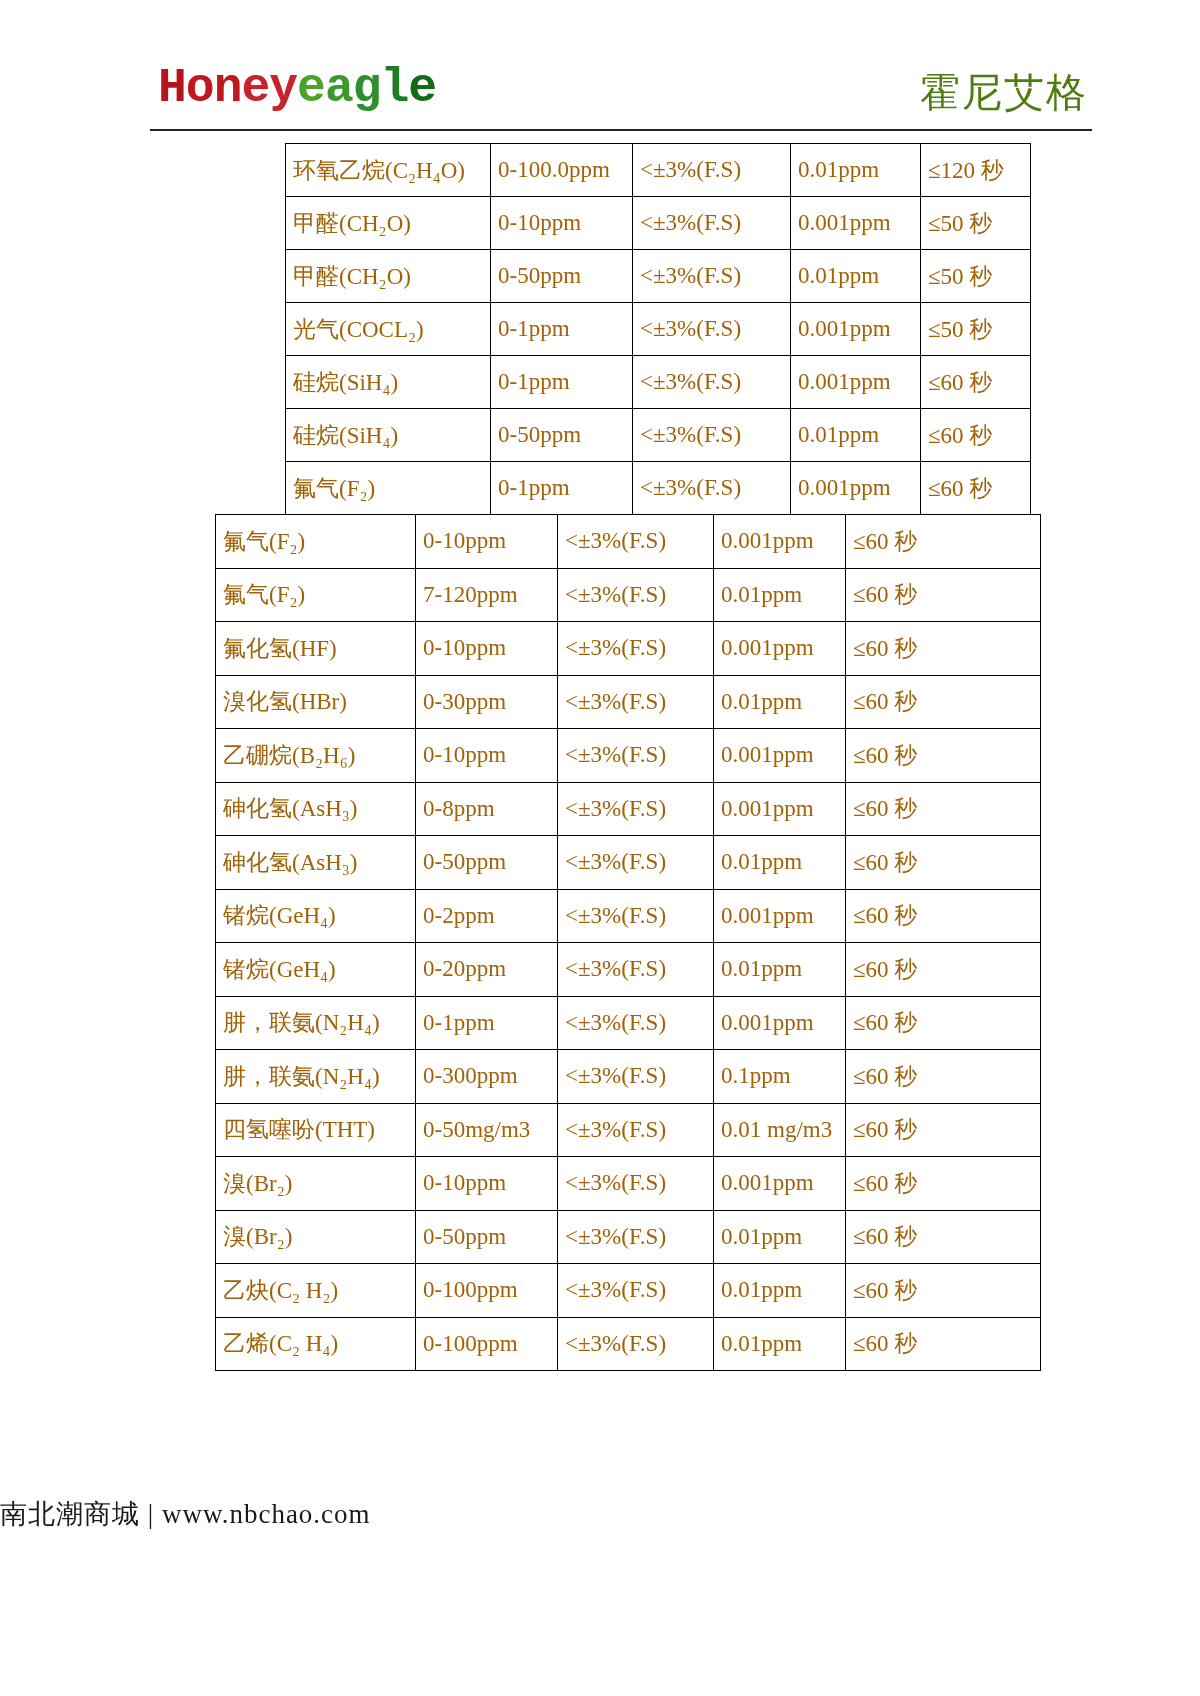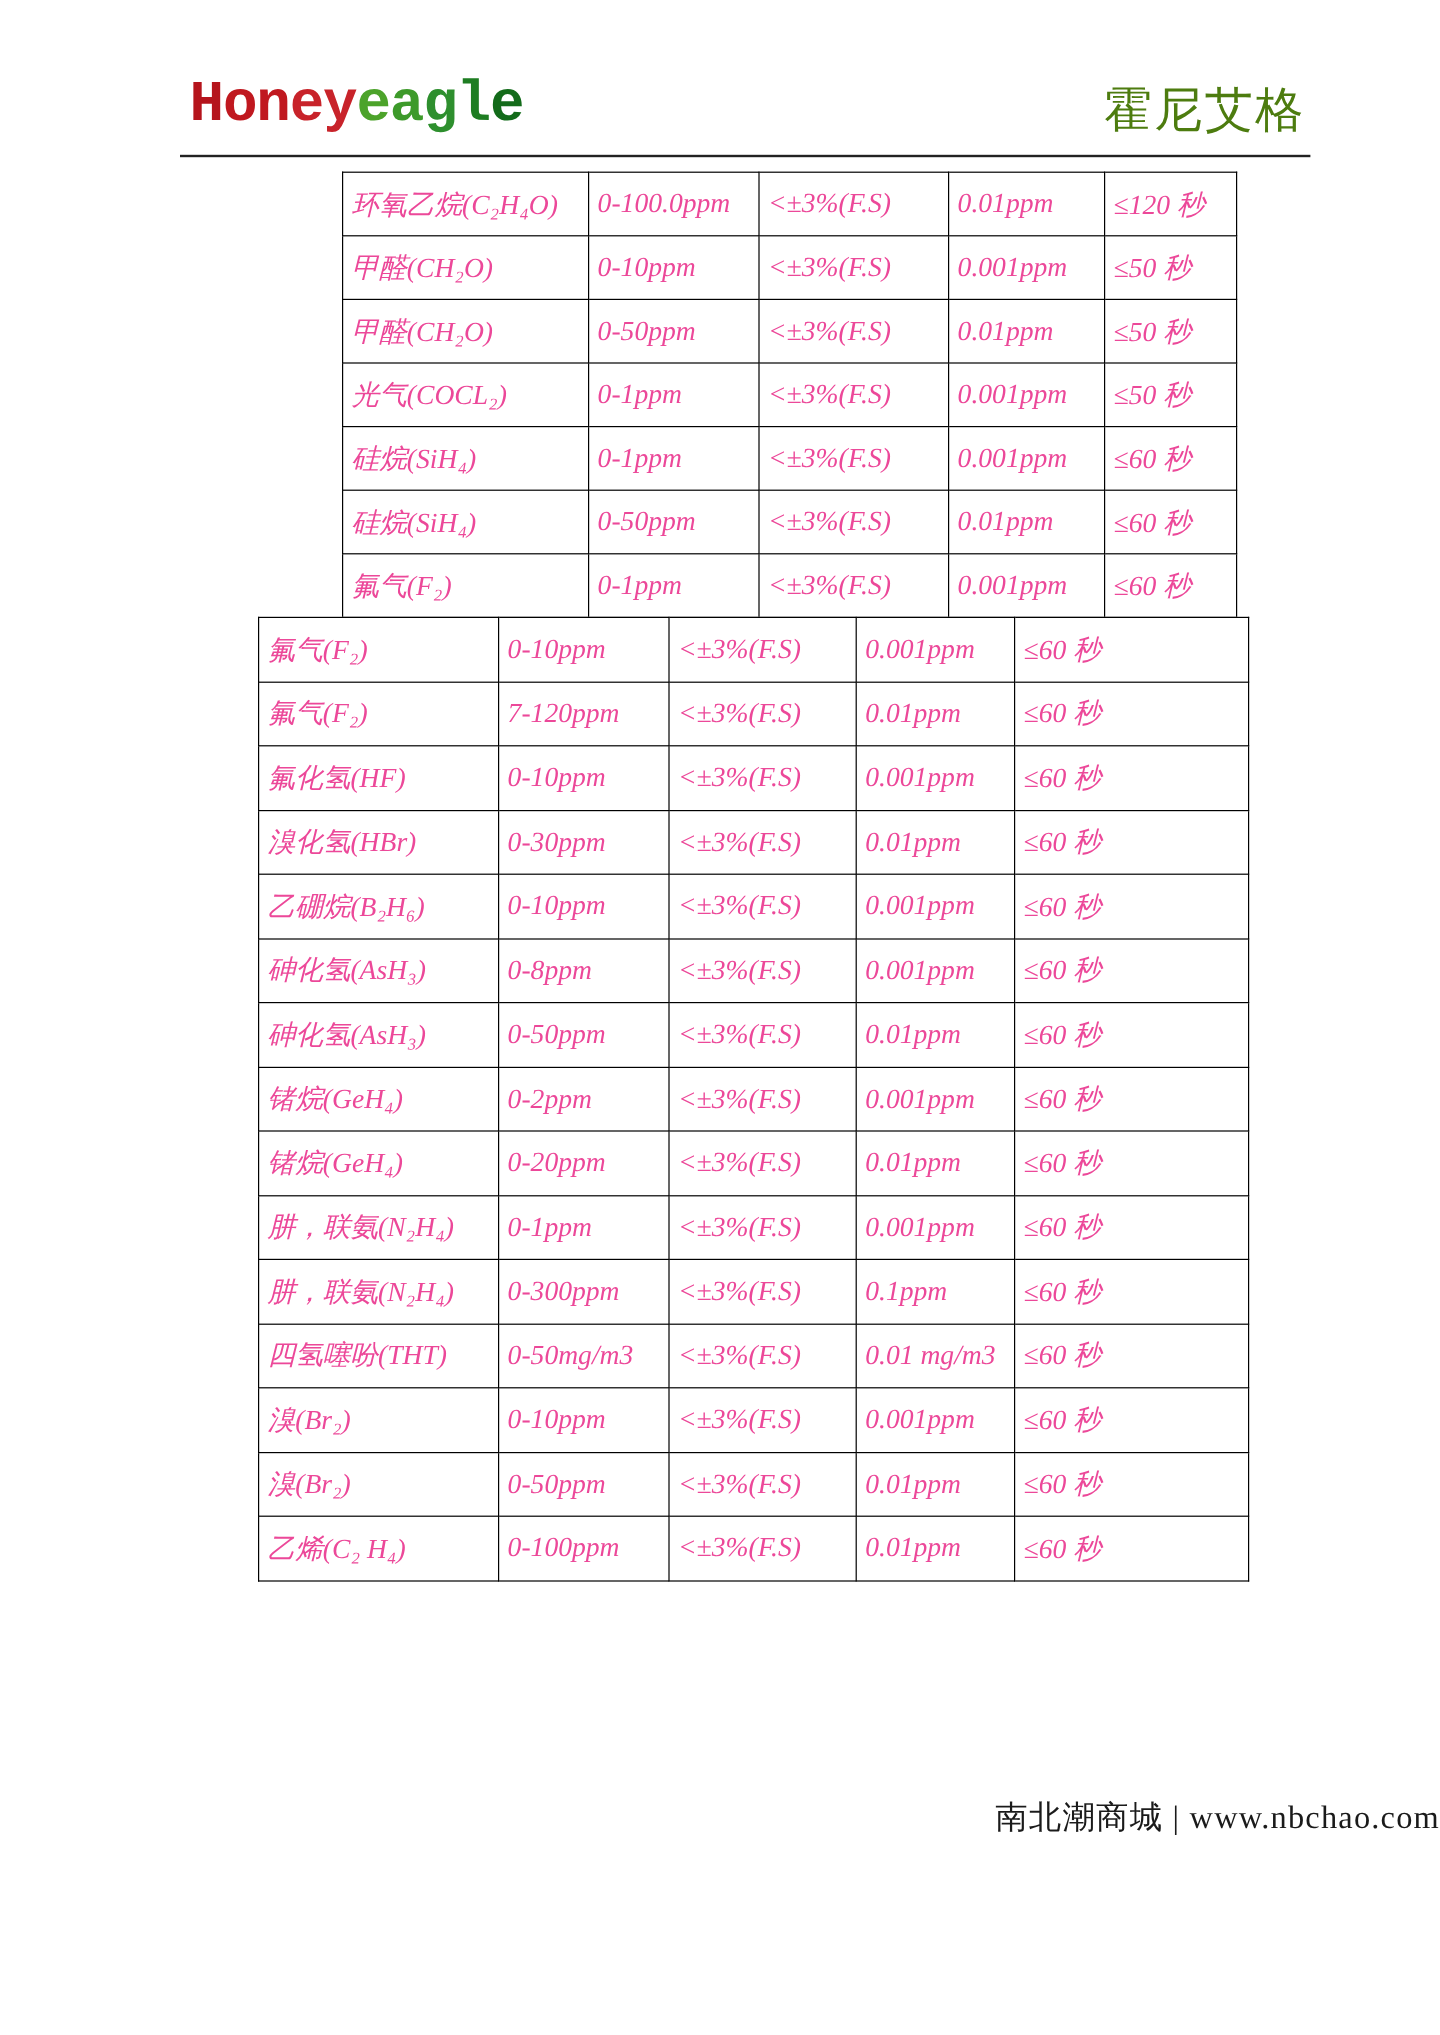--- a/index.html
+++ b/index.html
@@ -23,37 +23,37 @@
     font-family:"Liberation Sans","DejaVu Sans",sans-serif;
     font-size:40px;letter-spacing:2px;font-weight:500;color:#4d7c0f;
     line-height:1;
   }
   .rule{
     position:absolute;left:150px;top:129px;width:942px;height:2px;background:#222;
   }
   
   .tbl{
     position:absolute;border-collapse:collapse;table-layout:fixed;
-    font-size:23px;color:#ec4899;background:#fff;font-style:italic;
+    font-size:23px;color:#a16207;background:#fff;
   }
   .tbl td{
     border:1px solid #000;
     padding:2px 7px;
     box-sizing:border-box;
     white-space:nowrap;overflow:hidden;
     vertical-align:middle;
   }
   .tbl tr{height:53px;}
   .tbl-upper{left:285px;top:143px;width:745px;}
   .tbl-lower{left:215px;top:514px;width:825px;}
   .tbl-lower tr{height:53.5px;}
   
   .ftr{
     position:absolute;left:0;top:1496px;width:1200px;
-    text-align:right;font-size:27px;color:#1a1a1a;
+    text-align:left;font-size:27px;color:#1a1a1a;
     letter-spacing:1px;
   }
 </style>
 </head>
 <body>
 
 <div class="page">
 
   <div class="logo" id="logo"><span style="color: rgb(181, 20, 28);">H</span><span style="color: rgb(192, 24, 31);">o</span><span style="color: rgb(192, 24, 31);">n</span><span style="color: rgb(200, 35, 42);">e</span><span style="color: rgb(200, 35, 42);">y</span><span style="color: rgb(76, 163, 42);">e</span><span style="color: rgb(61, 154, 42);">a</span><span style="color: rgb(46, 143, 46);">g</span><span style="color: rgb(30, 125, 34);">l</span><span style="color: rgb(19, 107, 26);">e</span></div>
 
@@ -223,20 +223,27 @@
           <td>≤60 秒</td>
         </tr>
         <tr>
           <td>溴(Br₂)</td>
           <td>0-50ppm</td>
           <td>&lt;±3%(F.S)</td>
           <td>0.01ppm</td>
           <td>≤60 秒</td>
         </tr>
         <tr>
+          <td>乙炔(C₂ H₂)</td>
+          <td>0-100ppm</td>
+          <td>&lt;±3%(F.S)</td>
+          <td>0.01ppm</td>
+          <td>≤60 秒</td>
+        </tr>
+        <tr>
           <td>乙烯(C₂ H₄)</td>
           <td>0-100ppm</td>
           <td>&lt;±3%(F.S)</td>
           <td>0.01ppm</td>
           <td>≤60 秒</td>
         </tr>
       </tbody>
   </table>
 
   <div class="ftr">

